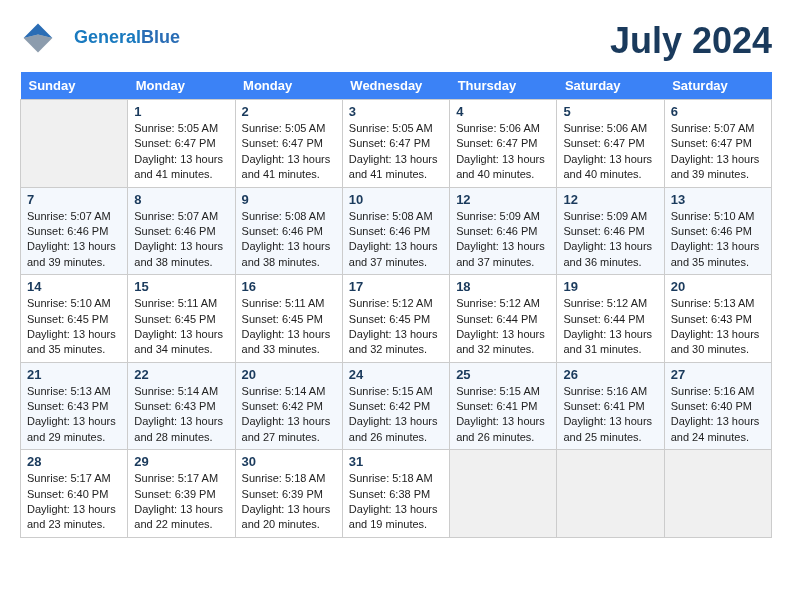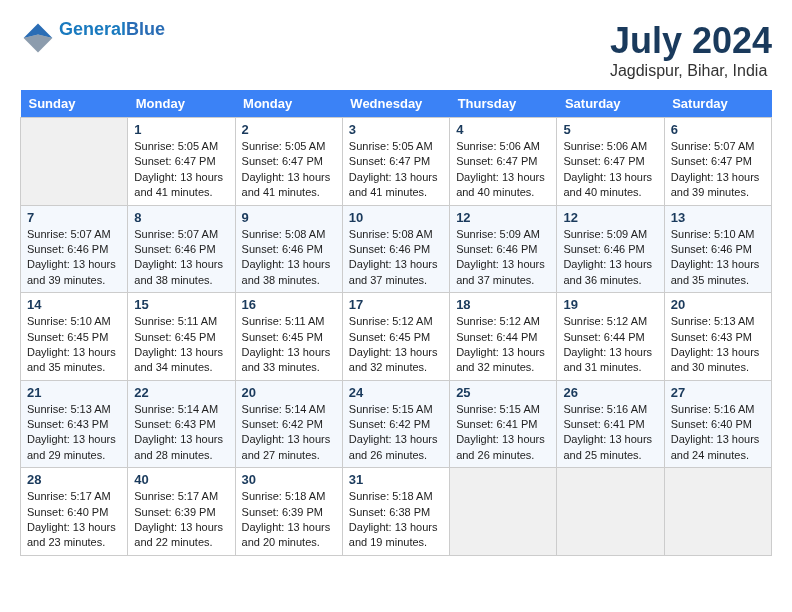--- a/index.html
+++ b/index.html
@@ -11,21 +11,22 @@
       padding: 20px;
     }
     .header {
       display: flex;
       justify-content: space-between;
       align-items: flex-start;
       margin-bottom: 10px;
     }
     .logo {
       display: flex;
-      gap: 3px;
+      align-items: center;
+      gap: 18px;
     }
     .logo-text {
       font-size: 18px;
       font-weight: bold;
       color: #1a3a5c;
       line-height: 1.1;
     }
     .logo-text span {
       color: #1a7abf;
     }
@@ -98,21 +99,20 @@
     <svg class="logo-icon" viewBox="0 0 40 40">
       <polygon points="20,4 36,20 20,16 4,20" fill="#2a6db5"></polygon>
       <polygon points="20,16 36,20 20,36 4,20" fill="#1a3a5c" opacity="0.5"></polygon>
     </svg>
     <div class="logo-text">
       <span>General</span><span style="color:#2a6db5">Blue</span>
     </div>
   </div>
   <div class="title-block">
     <div class="month-year">July 2024</div>
-    <div class="location">Jagdispur, Bihar, India</div>
   </div>
 </div>
 
 <table>
   <thead>
     <tr>
     <th>Sunday</th>
         <th>Monday</th>
         <th>Monday</th>
         <th>Wednesday</th>
@@ -238,21 +238,21 @@
           <span class="day-num">27</span>
           <div class="day-info">Sunrise: 5:16 AM<br>Sunset: 6:40 PM<br>Daylight: 13 hours and 24 minutes.</div>
         </td>
       </tr>
       <tr>
         <td>
           <span class="day-num">28</span>
           <div class="day-info">Sunrise: 5:17 AM<br>Sunset: 6:40 PM<br>Daylight: 13 hours and 23 minutes.</div>
         </td>
         <td>
-          <span class="day-num">40</span>
+          <span class="day-num">29</span>
           <div class="day-info">Sunrise: 5:17 AM<br>Sunset: 6:39 PM<br>Daylight: 13 hours and 22 minutes.</div>
         </td>
         <td>
           <span class="day-num">30</span>
           <div class="day-info">Sunrise: 5:18 AM<br>Sunset: 6:39 PM<br>Daylight: 13 hours and 20 minutes.</div>
         </td>
         <td>
           <span class="day-num">31</span>
           <div class="day-info">Sunrise: 5:18 AM<br>Sunset: 6:38 PM<br>Daylight: 13 hours and 19 minutes.</div>
         </td>

